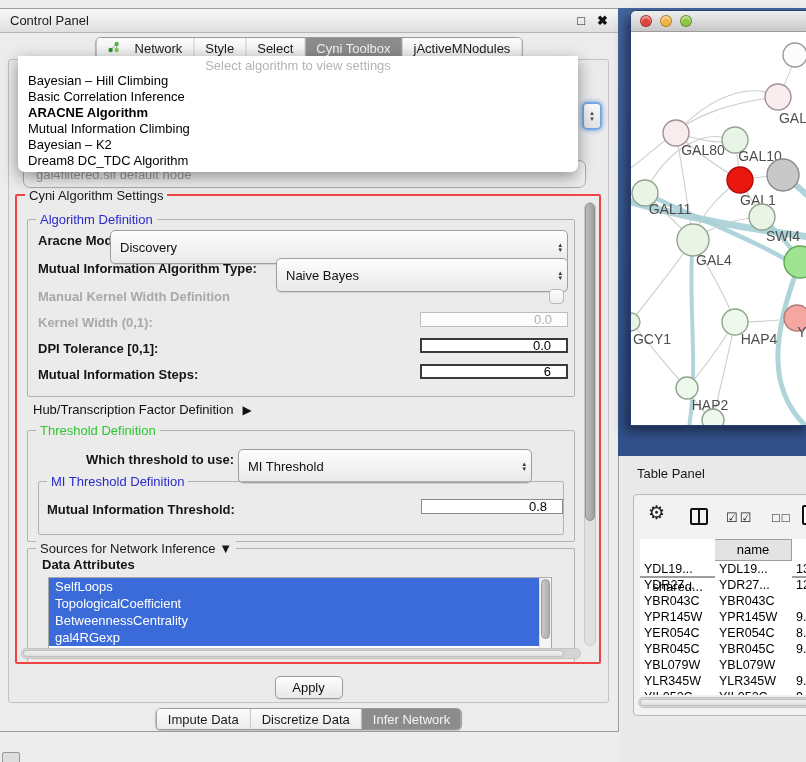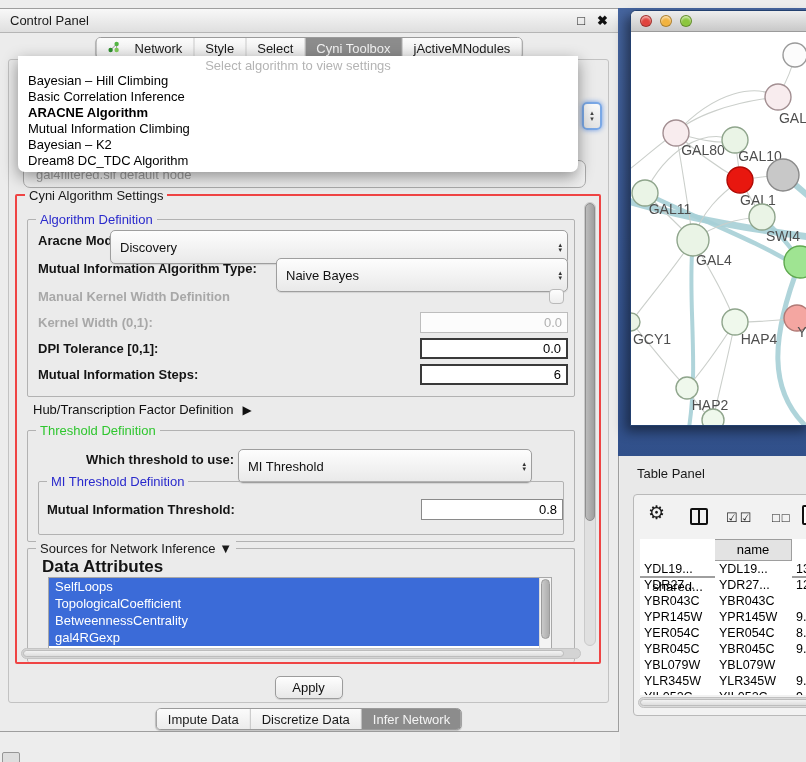--- a/index.html
+++ b/index.html
@@ -57,30 +57,30 @@
   .midef{left:10px;top:50px;width:526px;height:54px;}
   .sources{left:10px;top:352px;width:548px;height:114px;border-bottom:none;}
 
   .lbl{position:absolute;font-size:13px;font-weight:bold;color:#141414;white-space:nowrap;line-height:22px;}
   .lbl.dis{color:#A8A8A8;}
   .combo{position:absolute;height:34px;border:1px solid #9E9E9E;border-radius:5px;
     background:linear-gradient(#FDFDFD,#E9E9E9);display:flex;align-items:center;font-size:13px;
     color:#111;padding:0 22px 0 9px;box-shadow:0 1px 1px rgba(0,0,0,0.10);}
   .combo .arrows{position:absolute;right:5px;top:0;bottom:0;display:flex;flex-direction:column;
     justify-content:center;font-size:7px;line-height:5.5px;color:#333;}
-  .ninput{position:absolute;height:21px;background:#FFF;border:2px solid #3A3A3A;font-size:13px;
-    color:#000;display:flex;align-items:center;justify-content:flex-end;padding:0 5px;}
+  .ninput{position:absolute;height:15px;background:#FFF;border:2px solid #3A3A3A;font-size:13px;
+    color:#000;display:flex;align-items:center;justify-content:flex-end;padding:0 15px;}
   .ninput.dis{border:1px solid #BDBDBD;color:#B0B0B0;background:#FCFCFC;}
   .checkbox{position:absolute;width:15px;height:15px;border:1px solid #B9B9B9;border-radius:4px;
     background:linear-gradient(#FDFDFD,#EDEDED);}
   .hubrow{position:absolute;left:16px;top:206px;font-size:13px;color:#111;display:flex;
     align-items:center;gap:9px;}
   .hubrow .tri{font-size:12px;}
 
-  .dattr{position:absolute;left:14px;top:8px;font-size:17px;font-weight:bold;color:#141414;}
+  .dattr{position:absolute;left:14px;top:8px;font-size:13px;font-weight:bold;color:#141414;}
   .attrlist{position:absolute;left:20px;top:28px;width:504px;height:72px;background:#FFF;
     border:1px solid #A8A8A8;overflow:hidden;}
   .attr{height:17px;line-height:17px;background:#3B6BD8;color:#FFF;font-size:13px;padding-left:6px;
     width:calc(100% - 12px);white-space:nowrap;}
   .attrscroll{position:absolute;right:0;top:0;bottom:0;width:12px;background:#F4F4F4;border-left:1px solid #DADADA;}
   .attrthumb{position:absolute;left:1px;right:1px;top:1px;height:86%;
     background:linear-gradient(90deg,#C9C9C9,#ADADAD);border:1px solid #9B9B9B;border-radius:5px;}
 
   .vscroll{position:absolute;right:3px;top:6px;width:12px;bottom:16px;background:#E0E0E0;
     border:1px solid #CACACA;border-radius:6px;}

